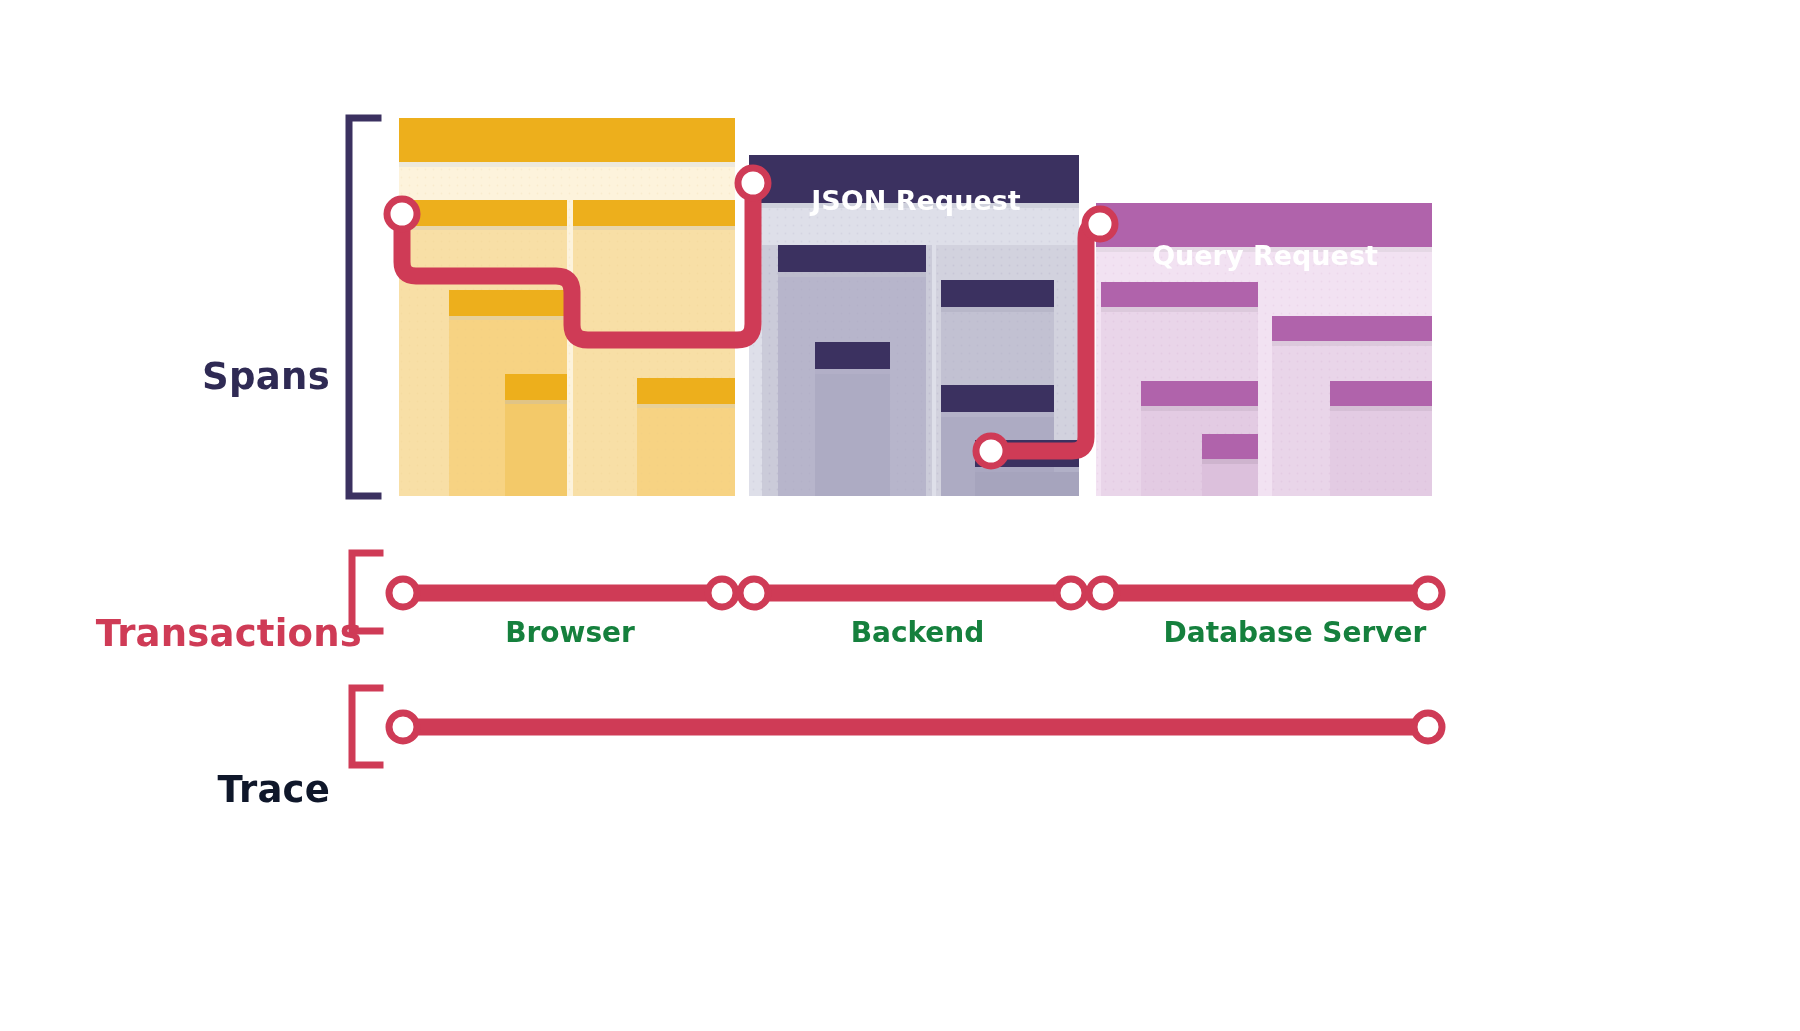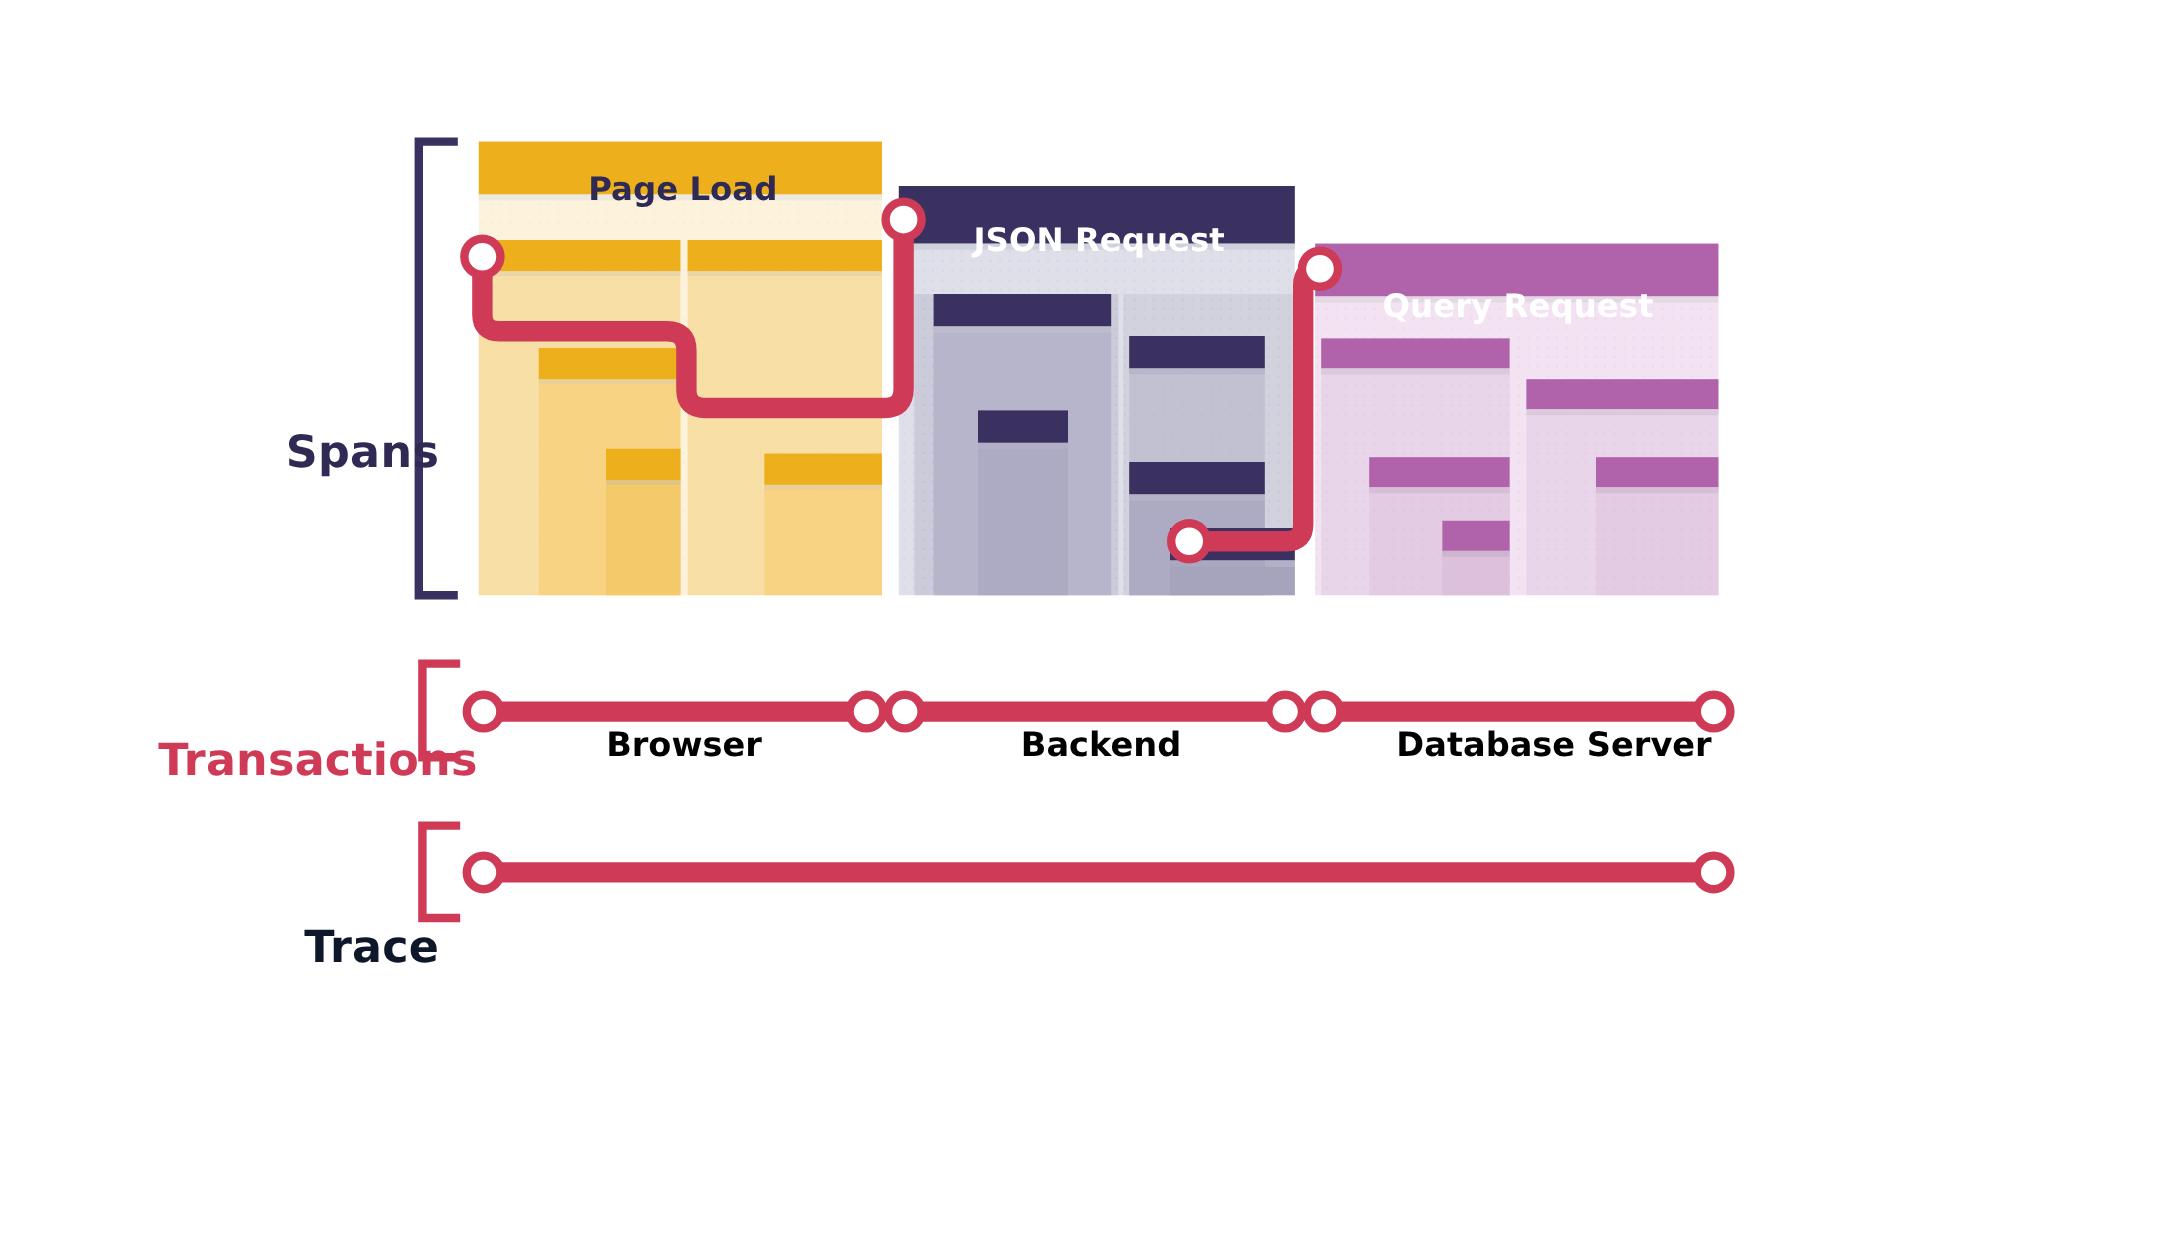--- a/index.html
+++ b/index.html
@@ -8,39 +8,38 @@
     font-family:"DejaVu Sans","Liberation Sans",sans-serif;
   }
   .stage{position:relative;width:1800px;height:1031px;background:#fff;}
   svg.diagram{position:absolute;left:0;top:0;width:1800px;height:1031px;display:block;}
   .row-label{
     position:absolute;
     font-family:"DejaVu Sans","Liberation Sans",sans-serif;
     font-weight:700;
     white-space:nowrap;
     text-align:right;
-    padding-left:36px;
   }
   #spans-label{
     left:0;top:355px;width:330px;
     font-size:37px;color:#2f2a54;letter-spacing:.3px;
   }
   #transactions-label{
     left:0;top:612px;width:330px;
     font-size:37px;color:#cf3b56;letter-spacing:.2px;margin-left:32px;
   }
   #trace-label{
     left:0;top:768px;width:330px;
     font-size:37px;color:#0f172a;letter-spacing:.2px;
   }
   .svc-label{
     position:absolute;
     font-family:"DejaVu Sans","Liberation Sans",sans-serif;
-    font-weight:700;font-size:28px;color:#000000;
-    text-align:center;white-space:nowrap;
+    font-weight:700;font-size:28px;color:#15803d;
+    text-align:center;white-space:nowrap;margin-top:12px;
   }
   #svc-browser{left:400px;top:604px;width:340px;}
   #svc-backend{left:755px;top:604px;width:325px;}
   #svc-database{left:1100px;top:604px;width:390px;}
   .svc-title{
     position:absolute;
     font-family:"DejaVu Sans","Liberation Sans",sans-serif;
     font-weight:700;font-size:27px;
     text-align:center;white-space:nowrap;
     pointer-events:none;
@@ -213,21 +212,20 @@
       <line x1="403" y1="727" x2="1428" y2="727" stroke="#cf3b56" stroke-width="17" stroke-linecap="butt"></line>
       <circle cx="403" cy="727" r="14" fill="#ffffff" stroke="#cf3b56" stroke-width="7"></circle>
       <circle cx="1428" cy="727" r="14" fill="#ffffff" stroke="#cf3b56" stroke-width="7"></circle>
     </g>
   </svg>
 
   <div class="row-label" id="spans-label">Spans</div>
   <div class="row-label" id="transactions-label">Transactions</div>
   <div class="row-label" id="trace-label">Trace</div>
 
-  <div class="svc-title" id="title-pageload">Page Load</div>
   <div class="svc-title" id="title-queryreq">Query Request</div>
   <div class="svc-title" id="title-jsonreq">JSON Request</div>
 
   <div class="svc-label" id="svc-browser">Browser</div>
   <div class="svc-label" id="svc-backend">Backend</div>
   <div class="svc-label" id="svc-database">Database Server</div>
 
 </div>
 
 </body></html>

